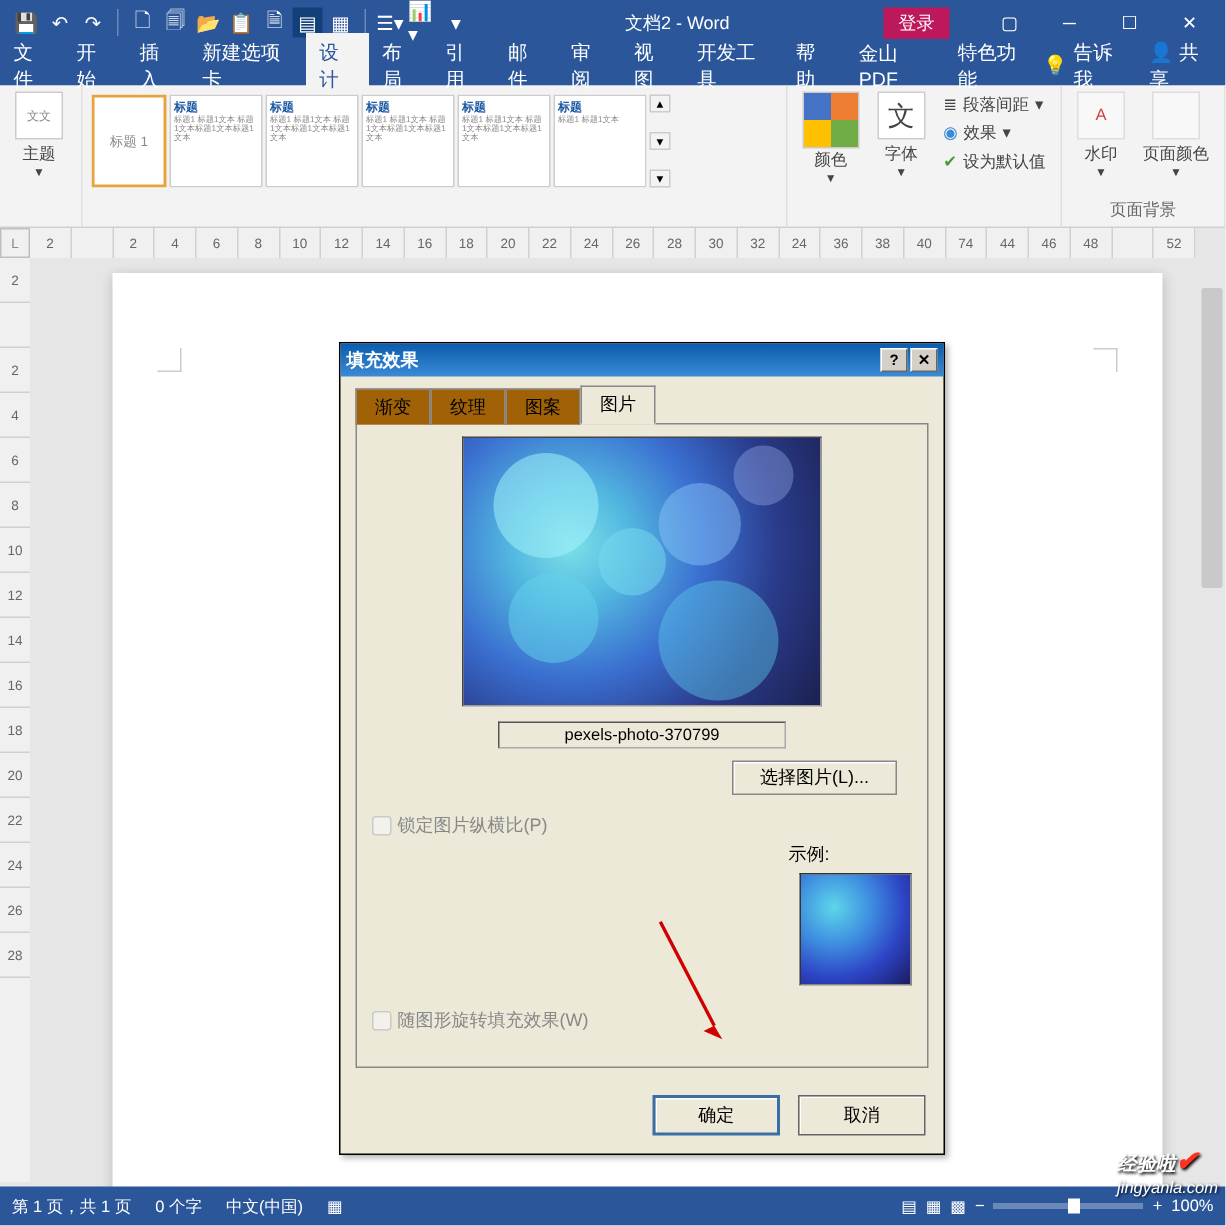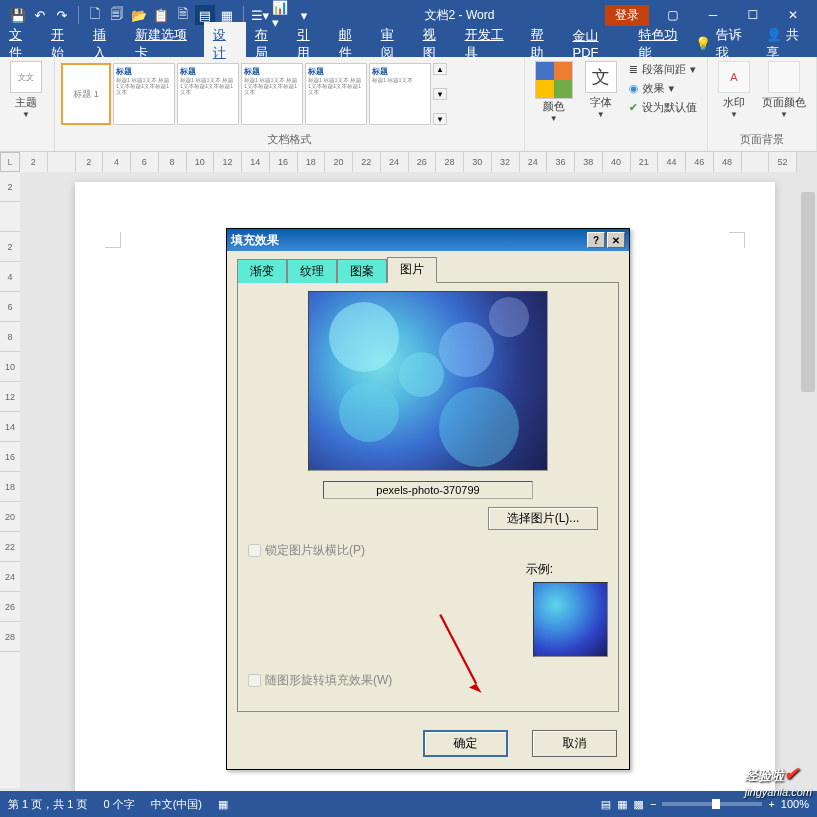--- a/index.html
+++ b/index.html
@@ -4,25 +4,25 @@
 <style>
 * { margin: 0; padding: 0; box-sizing: border-box; font-family: "Microsoft YaHei", "SimSun", sans-serif; }
 body { width: 817px; height: 817px; background: #e6e6e6; overflow: hidden; position: relative; }
 
 .titlebar { background: #2b579a; height: 30px; display: flex; align-items: center; color: white; font-size: 12px; }
 .titlebar-qat { display: flex; align-items: center; padding-left: 8px; gap: 2px; }
 .qat-icon { width: 20px; height: 20px; color: white; display: flex; align-items: center; justify-content: center; font-size: 13px; }
 .qat-sep { width: 1px; height: 18px; background: rgba(255,255,255,0.3); margin: 0 4px; }
 .titlebar-center { flex: 1; text-align: center; }
 .titlebar-right { display: flex; gap: 0; align-items: center; padding-right: 4px; }
-.login-btn { background: #c2410c; padding: 2px 10px; font-size: 12px; margin-right: 4px; }
+.login-btn { background: #be185d; padding: 2px 10px; font-size: 12px; margin-right: 20px; }
 .win-btn { width: 40px; height: 30px; display: flex; align-items: center; justify-content: center; }
 
 .menubar { background: #2b579a; height: 27px; display: flex; align-items: center; color: white; font-size: 13px; }
-.menu-item { padding: 4px 9px; cursor: pointer; text-decoration: underline; }
+.menu-item { padding: 4px 9px; cursor: pointer; }
 .menu-item.active { background: #f3f3f3; color: #2b579a; }
 .menu-right { margin-left: auto; display: flex; align-items: center; padding-right: 10px; gap: 4px; }
 
 .ribbon { background: #f3f3f3; height: 95px; display: flex; border-bottom: 1px solid #d0d0d0; }
 .ribbon-group { display: flex; flex-direction: column; border-right: 1px solid #e0e0e0; padding: 2px 4px; }
 .ribbon-group-content { flex: 1; display: flex; align-items: flex-start; }
 .ribbon-group-label { text-align: center; font-size: 11px; color: #666; padding: 2px 0; }
 .ribbon-btn { display: flex; flex-direction: column; align-items: center; padding: 2px 6px; font-size: 11px; color: #444; }
 .ribbon-btn-icon { width: 32px; height: 32px; margin-bottom: 2px; }
 
@@ -55,33 +55,33 @@
 
 
 .dialog { position: absolute; top: 228px; left: 226px; width: 404px; background: #ece9d8; border: 1px solid #000; box-shadow: 2px 2px 4px rgba(0,0,0,0.3); }
 .dialog-titlebar { background: linear-gradient(to bottom, #0a5cad, #3b8ad6); color: white; height: 22px; display: flex; align-items: center; padding: 0 4px; font-size: 12px; font-weight: bold; }
 .dialog-title-btns { margin-left: auto; display: flex; gap: 2px; }
 .dlg-btn { width: 18px; height: 16px; background: #d4d0c8; border: 1px solid #fff; border-right-color:#666; border-bottom-color:#666; color: black; display: flex; align-items: center; justify-content: center; font-size: 10px; font-weight:bold;}
 .dialog-body { padding: 6px 10px 10px; }
 .tabs { display: flex; font-size: 12px; }
 .tab { padding: 3px 12px; border: 1px solid #888; border-bottom: none; background: #ece9d8; margin-right: 0px; margin-bottom:-1px; position:relative;}
 .tab.active { background: #ece9d8; z-index:2; border-bottom:1px solid #ece9d8;}
-.tab:not(.active) { background: #5eead4; margin-top:2px; }
+.tab:not(.active) { background: #a16207; margin-top:2px; }
 .tab-content { border: 1px solid #888; border-top:1px solid #888; padding: 8px 10px 10px; font-size: 12px; min-height: 260px; background: #ece9d8; }
 .img-label { margin-bottom: 4px; }
 .img-preview { width: 240px; height: 180px; border: 1px inset #999; background: radial-gradient(circle at 30% 40%, #7ce0e8 0%, #53b8e0 20%, #3a6fd0 45%, #2a3b8a 70%, #1b2050 100%); position: relative; overflow: hidden; margin: 0 auto 10px auto; }
 .bokeh { position: absolute; border-radius: 50%; background: rgba(130,230,245,0.5); }
-.filename-box { width: 210px; margin: 0 auto 8px auto; text-align: center; border: 1px inset #aaa; padding: 2px; background: #ece9d8; font-size: 11px; }
+.filename-box { width: 192px; margin: 0 auto 8px auto; text-align: center; border: 1px inset #aaa; padding: 2px; background: #ece9d8; font-size: 11px; }
 .select-img-btn { display:block; margin-left:auto; width: 110px; margin-left: 250px; padding: 2px 8px; border: 1px solid #888; background: #ece9d8; font-size: 12px; box-shadow: 1px 1px 0 #fff inset;}
 .checkbox-row { display: flex; align-items: center; gap: 4px; font-size: 12px; color: #888; margin: 12px 0; }
 .checkbox-row input { width:13px; height:13px;}
 .sample-area { text-align: right; margin-top: -10px;}
 .sample-label { font-size: 12px; margin-bottom: 4px; display:inline-block; margin-right:55px;text-align:center;}
 .sample-preview { width: 75px; height: 75px; border: 1px inset #888; background: radial-gradient(circle at 30% 30%, #5dd6ea 0%, #3e8ce0 35%, #2d44c5 65%, #1a1b62 100%); display:inline-block;}
-.dialog-footer { display: flex; justify-content: flex-end; gap: 24px; padding: 8px 12px 12px; }
+.dialog-footer { display: flex; justify-content: flex-end; gap: 12px; padding: 8px 12px 12px; }
 .dlg-main-btn { width: 85px; padding: 3px 0; border: 1px solid #666; background: #ece9d8; font-size: 12px; box-shadow: 1px 1px 0 #fff inset;}
 .dlg-main-btn.default { border: 2px solid #3a6ea5; }
 
 .arrow { position: absolute; top: 610px; left: 430px; width: 60px; height: 90px; pointer-events: none; }
 .arrow-line { stroke: #d10000; stroke-width: 2.5; fill: none; }
 .arrow-head { fill: #d10000; }
 
 .watermark { position: absolute; bottom: 18px; right: 5px; color: white; font-size: 11px; text-shadow: 1px 1px 2px black; font-style: italic; pointer-events:none; line-height:1.2;}
 .watermark .wm-top{font-size:13px; font-weight:bold;}
 .watermark .wm-check{color:#ff3020; font-size:18px;}
@@ -179,21 +179,20 @@
             <div class="theme-header">标题</div>
             <div class="theme-text">标题1 标题1文本</div>
           </div>
       </div>
       <div style="display:flex;flex-direction:column;justify-content:space-between;height:62px;margin-left:2px">
         <span style="border:1px solid #ccc;width:14px;font-size:9px;text-align:center">▴</span>
         <span style="border:1px solid #ccc;width:14px;font-size:9px;text-align:center">▾</span>
         <span style="border:1px solid #ccc;width:14px;font-size:9px;text-align:center">▾</span>
       </div>
     </div>
-    <div class="ribbon-group-label">文档格式</div>
   </div>
 
   <div class="ribbon-group">
     <div class="ribbon-group-content">
       <div class="ribbon-btn">
         <div class="colors-box">
             <div class="cb" style="background:#4472c4"></div>
             <div class="cb" style="background:#ed7d31"></div>
             <div class="cb" style="background:#ffc000"></div>
             <div class="cb" style="background:#70ad47"></div>
@@ -252,21 +251,21 @@
       <div class="h-ruler-tick">22</div>
       <div class="h-ruler-tick">24</div>
       <div class="h-ruler-tick">26</div>
       <div class="h-ruler-tick">28</div>
       <div class="h-ruler-tick">30</div>
       <div class="h-ruler-tick">32</div>
       <div class="h-ruler-tick">24</div>
       <div class="h-ruler-tick">36</div>
       <div class="h-ruler-tick">38</div>
       <div class="h-ruler-tick">40</div>
-      <div class="h-ruler-tick">21</div>
+      <div class="h-ruler-tick">74</div>
       <div class="h-ruler-tick">44</div>
       <div class="h-ruler-tick">46</div>
       <div class="h-ruler-tick">48</div>
       <div class="h-ruler-tick"></div>
       <div class="h-ruler-tick">52</div>
     </div>
   <div class="v-ruler" id="v-ruler">
       <div class="v-ruler-tick">2</div>
       <div class="v-ruler-tick"></div>
       <div class="v-ruler-tick">2</div>

